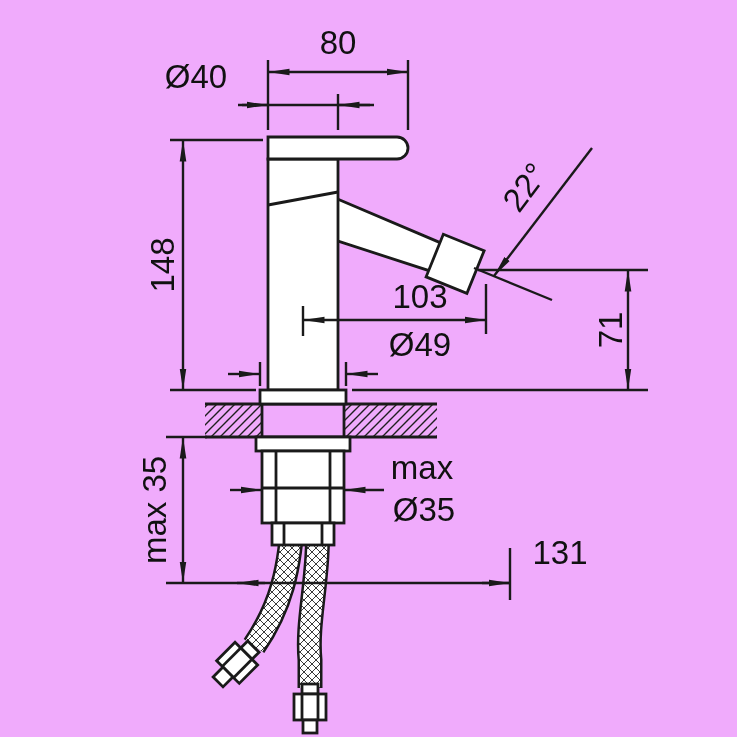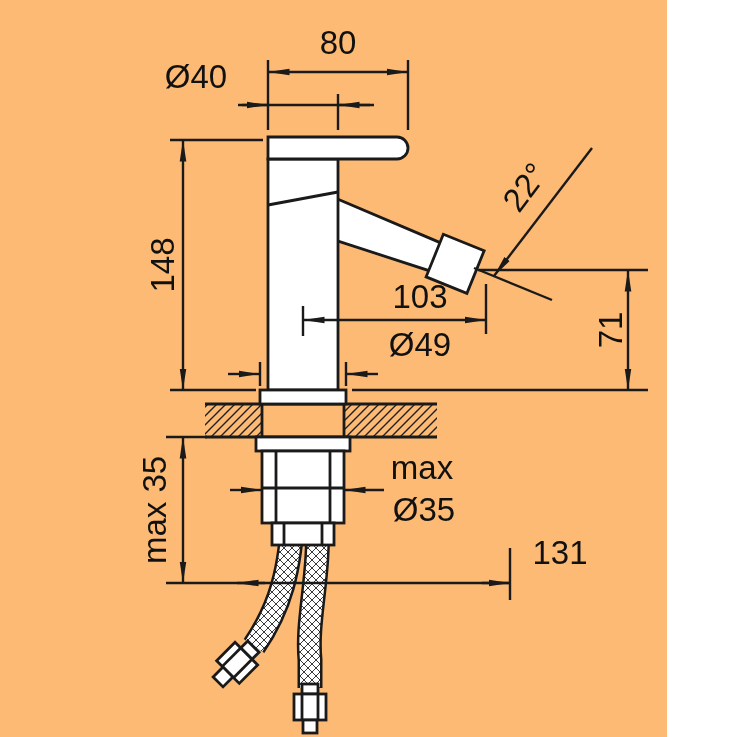--- a/index.html
+++ b/index.html
@@ -1,16 +1,16 @@
 <!DOCTYPE html>
 <html><head>
 <meta charset="utf-8">
 <style>
   html,body { margin:0; padding:0; background:#ffffff; }
-  .frame { position:relative; width:667px; height:737px; background:#fdba74; overflow:hidden; }
+  .frame { position:relative; width:737px; height:737px; background:#f0abfc; overflow:hidden; }
   svg { display:block; }
   svg text {
     font-family:"Liberation Sans", sans-serif;
     font-size:33px;
     fill:#111111;
   }
   .obj  { fill:#ffffff; stroke:#1a1a1a; stroke-width:2.8; }
   .ln   { fill:none; stroke:#1a1a1a; stroke-width:2.8; }
   .dim  { fill:none; stroke:#1a1a1a; stroke-width:2.4; }
   .hoseOut { fill:none; stroke:#1a1a1a; stroke-width:25; }

